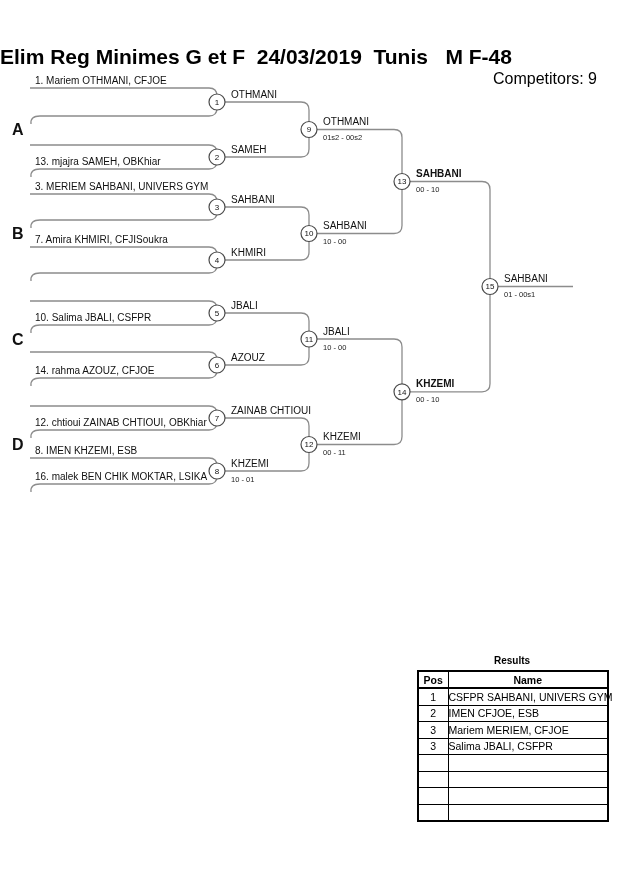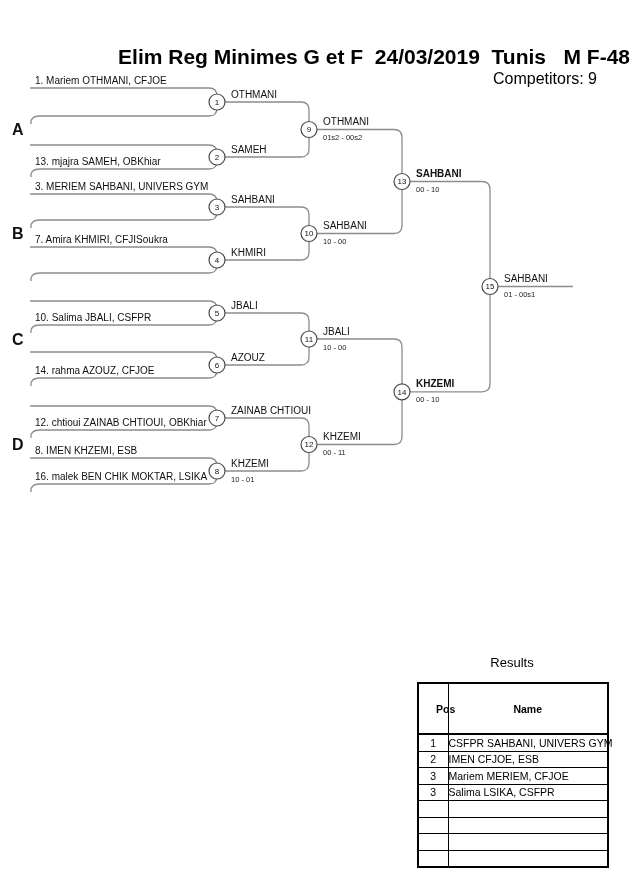--- a/index.html
+++ b/index.html
@@ -1,34 +1,34 @@
 <!DOCTYPE html>
 <html><head>
 <meta charset="utf-8">
 <style>
   html,body{margin:0;padding:0;background:#fff;}
   body{font-family:"Liberation Sans","DejaVu Sans",sans-serif;color:#000;}
   .page{position:relative;width:630px;height:891px;background:#fff;overflow:hidden;}
-  .main-title{position:absolute;top:45px;left:0;width:630px;text-align:right;
+  .main-title{position:absolute;top:45px;left:0;width:630px;text-align:left;
               font-size:21px;font-weight:bold;white-space:pre;letter-spacing:0px;}
   .competitors{position:absolute;top:70px;left:0;width:597px;text-align:right;font-size:16px;}
   .bracket-svg{position:absolute;top:0;left:0;}
   .bline{fill:none;stroke:#8c8c8c;stroke-width:1.3px;}
   .mcircle{fill:#ffffff;stroke:#4a4a4a;stroke-width:1.2px;}
   .cnum{font-size:8px;fill:#111;text-anchor:middle;}
   .pname{font-size:10px;fill:#111;}
   .wname{font-size:10px;fill:#111;}
   .wbold{font-weight:bold;}
   .score{font-size:7.5px;fill:#222;}
   .glabel{font-size:16px;font-weight:bold;fill:#111;}
   .results-wrap{position:absolute;left:417px;top:655px;width:190px;}
-  .results-title{text-align:center;font-size:13px;font-weight:normal;margin:0 0 12px 0;}
+  .results-title{text-align:center;font-size:10px;font-weight:bold;margin:0 0 4px 0;}
   table.results{border-collapse:collapse;table-layout:fixed;width:190px;border:2px solid #000;}
   table.results th{border:1px solid #000;border-bottom:2px solid #000;font-size:10.5px;
-                   font-weight:bold;height:15px;padding:17px;text-align:center;}
+                   font-weight:bold;height:15px;padding:0;text-align:center;}
   table.results td{border:1px solid #000;font-size:10.5px;height:15.5px;padding:0;
                    line-height:1;white-space:nowrap;overflow:visible;}
   td.pos{text-align:center;}
   td.name{padding-left:9px;border-left:2px solid #000;}
   th.name-h{border-left:2px solid #000;}
 </style>
 </head>
 <body>
 
 <div class="page">
@@ -166,21 +166,21 @@
         <tr>
           <td class="pos">2</td>
           <td class="name">IMEN CFJOE, ESB</td>
         </tr>
         <tr>
           <td class="pos">3</td>
           <td class="name">Mariem MERIEM, CFJOE</td>
         </tr>
         <tr>
           <td class="pos">3</td>
-          <td class="name">Salima LSIKA, CSFPR</td>
+          <td class="name">Salima JBALI, CSFPR</td>
         </tr>
         <tr>
           <td class="pos"></td>
           <td class="name"></td>
         </tr>
         <tr>
           <td class="pos"></td>
           <td class="name"></td>
         </tr>
         <tr>

